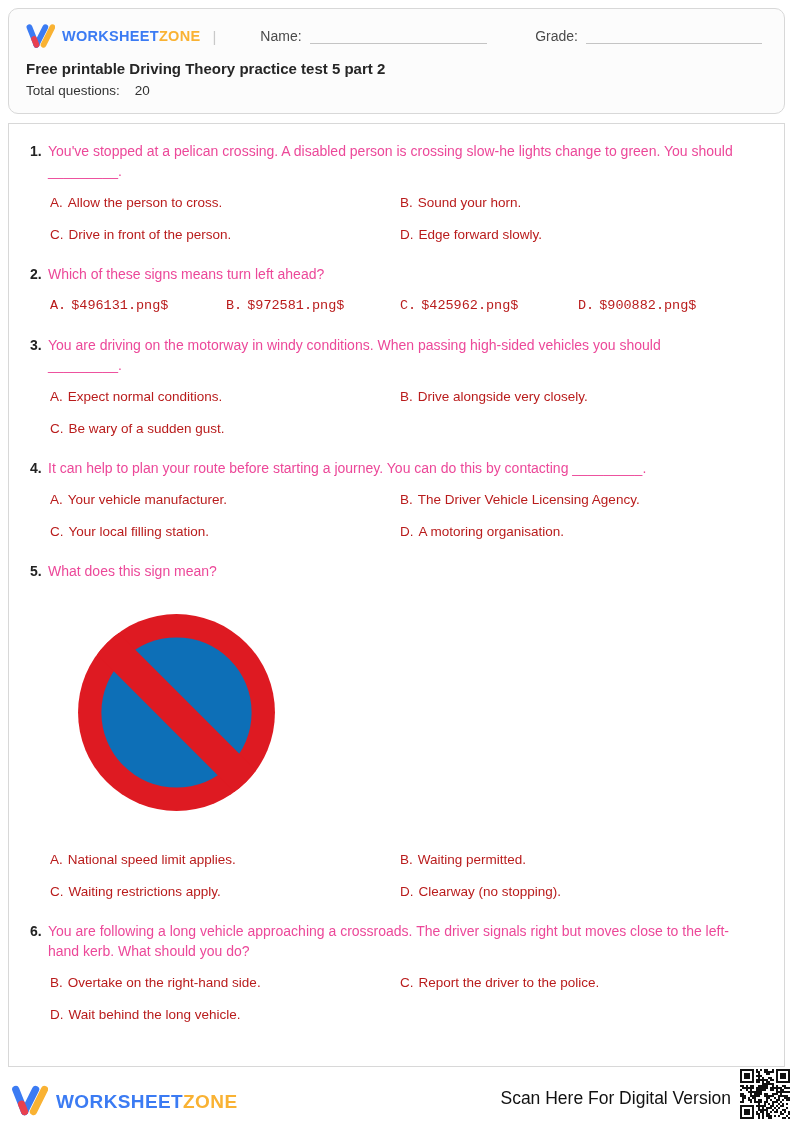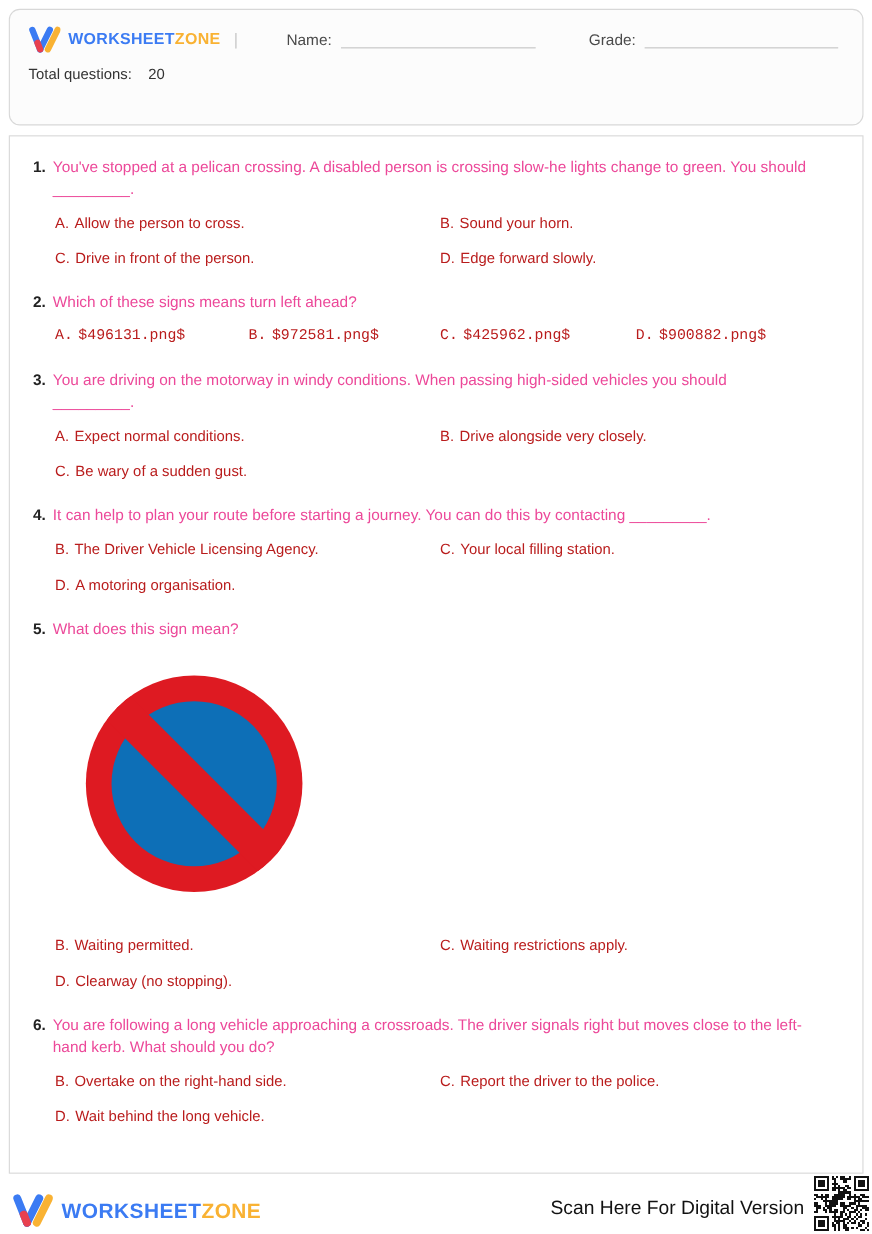--- a/index.html
+++ b/index.html
@@ -123,20 +123,21 @@
         </svg>
         <span class="brand-text"><span class="b1">WORKSHEET</span><span class="b2">ZONE</span></span>
       </div>
       <span class="pipe">|</span>
       <span class="field-label">Name:</span>
       <span class="write-line name-line"></span>
       <span class="field-label">Grade:</span>
       <span class="write-line grade-line"></span>
     </div>
     <div class="title-block">
+      <div class="title">Free printable Driving Theory practice test 5 part 2</div>
       <div class="total-row">
         <span>Total questions:</span><span class="total-val">20</span>
       </div>
     </div>
   </div>
 
   <div class="qbox">
 
     <div class="question">
       <div class="q-row">
@@ -175,20 +176,21 @@
         <div class="option"><span class="opt-letter">C.</span><span class="opt-text">Be wary of a sudden gust.</span></div>
       </div>
     </div>
 
     <div class="question">
       <div class="q-row">
         <span class="q-num">4.</span>
         <div class="q-text">It can help to plan your route before starting a journey. You can do this by contacting _________.</div>
       </div>
       <div class="options cols-2">
+        <div class="option"><span class="opt-letter">A.</span><span class="opt-text">Your vehicle manufacturer.</span></div>
         <div class="option"><span class="opt-letter">B.</span><span class="opt-text">The Driver Vehicle Licensing Agency.</span></div>
         <div class="option"><span class="opt-letter">C.</span><span class="opt-text">Your local filling station.</span></div>
         <div class="option"><span class="opt-letter">D.</span><span class="opt-text">A motoring organisation.</span></div>
       </div>
     </div>
 
     <div class="question">
       <div class="q-row">
         <span class="q-num">5.</span>
         <div class="q-text">What does this sign mean?</div>
@@ -199,20 +201,21 @@
               <circle cx="100" cy="100" r="97"></circle>
             </clipPath>
           </defs>
         <circle cx="100" cy="100" r="97" fill="#de1a22"></circle>
         <circle cx="100" cy="100" r="74" fill="#0d6fb7"></circle>
         <g clip-path="url(#signclip)">
           <rect x="-40" y="85" width="280" height="30" transform="rotate(45 100 100)" fill="#de1a22"></rect>
         </g>
       </svg>
       <div class="options cols-2 after-sign">
+        <div class="option"><span class="opt-letter">A.</span><span class="opt-text">National speed limit applies.</span></div>
         <div class="option"><span class="opt-letter">B.</span><span class="opt-text">Waiting permitted.</span></div>
         <div class="option"><span class="opt-letter">C.</span><span class="opt-text">Waiting restrictions apply.</span></div>
         <div class="option"><span class="opt-letter">D.</span><span class="opt-text">Clearway (no stopping).</span></div>
       </div>
     </div>
 
     <div class="question">
       <div class="q-row">
         <span class="q-num">6.</span>
         <div class="q-text">You are following a long vehicle approaching a crossroads. The driver signals right but moves close to the left-hand kerb. What should you do?</div>

